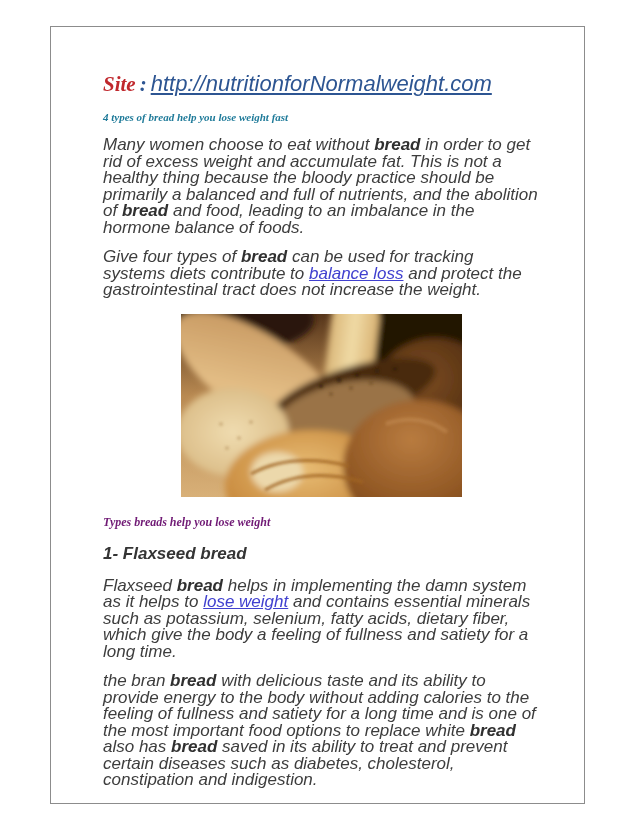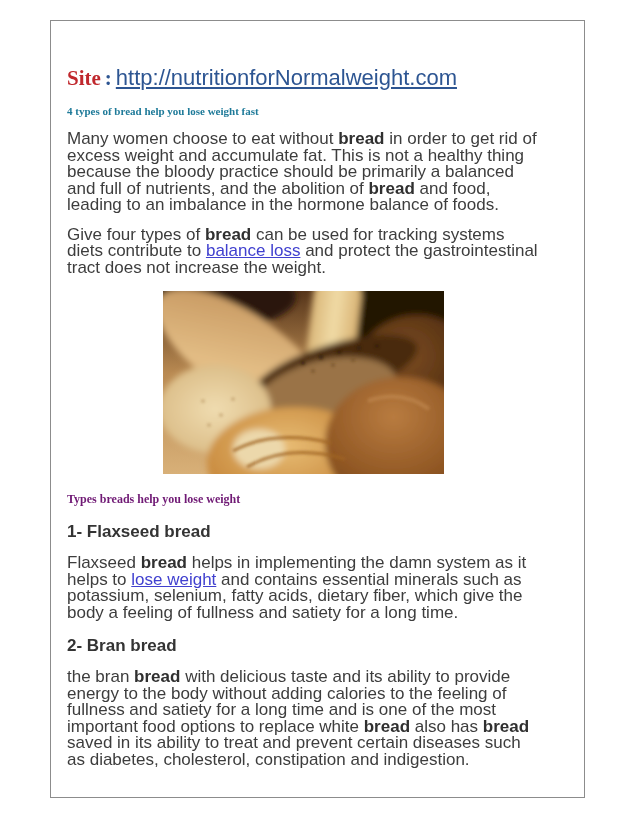--- a/index.html
+++ b/index.html
@@ -11,27 +11,28 @@
   .canvas {
     position: relative;
     width: 638px;
     height: 826px;
     background: #ffffff;
     overflow: hidden;
   }
   .page {
     position: absolute;
     left: 50px;
-    top: 20px;
+    top: 26px;
     width: 535px;
     height: 778px;
     background: #ffffff;
     border: 1px solid #8c8c8c;
     box-sizing: border-box;
-    padding: 44px 44px 0 16px;
+    padding: 44px 44px 0 52px;
+    font-style: italic;
   }
   .site-line {
     white-space: nowrap;
     line-height: 1.15;
   }
   .site-label {
     font-family: "Liberation Serif", serif;
     font-weight: bold;
     font-size: 21px;
     color: #c0282d;
@@ -187,18 +188,17 @@
           <path d="M205 110 Q238 98 266 118" stroke="#c89158" stroke-width="4" fill="none" opacity="0.6"></path>
         </g>
       </svg>
     </div>
 
     <h2 class="section-title">Types breads help you lose weight</h2>
 
     <h3 class="sub-heading">1- Flaxseed bread</h3>
     <p class="body-par"><span>Flaxseed </span><span class="b">bread</span><span> helps in implementing the damn system as it helps to </span><span class="lnk">lose weight</span><span> and contains essential minerals such as potassium, selenium, fatty acids, dietary fiber, which give the body a feeling of fullness and satiety for a long time.</span></p>
 
-    <h3 class="sub-heading">2- Bran bread</h3>
     <p class="body-par"><span>the bran </span><span class="b">bread</span><span> with delicious taste and its ability to provide energy to the body without adding calories to the feeling of fullness and satiety for a long time and is one of the most important food options to replace white </span><span class="b">bread</span><span> also has </span><span class="b">bread</span><span> saved in its ability to treat and prevent certain diseases such as diabetes, cholesterol, constipation and indigestion.</span></p>
 
 
   </div>
 </div>
 
 </body></html>

